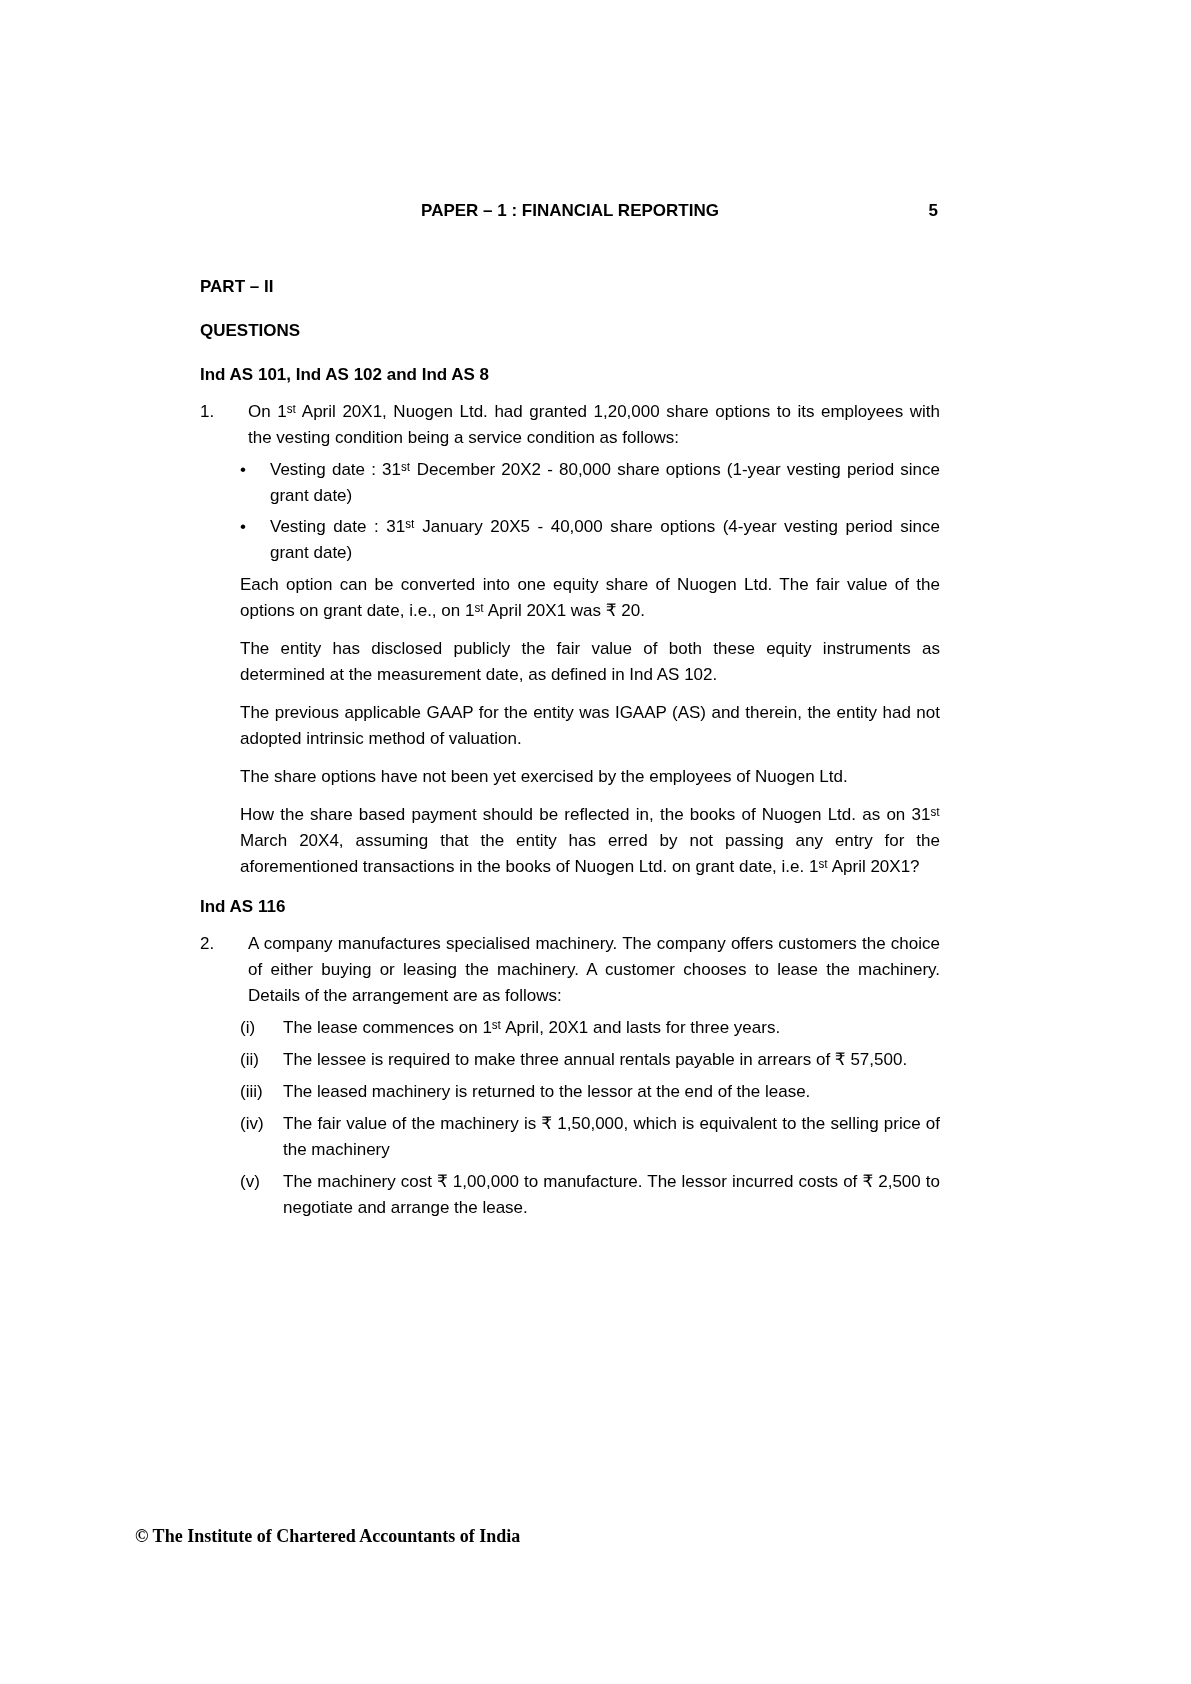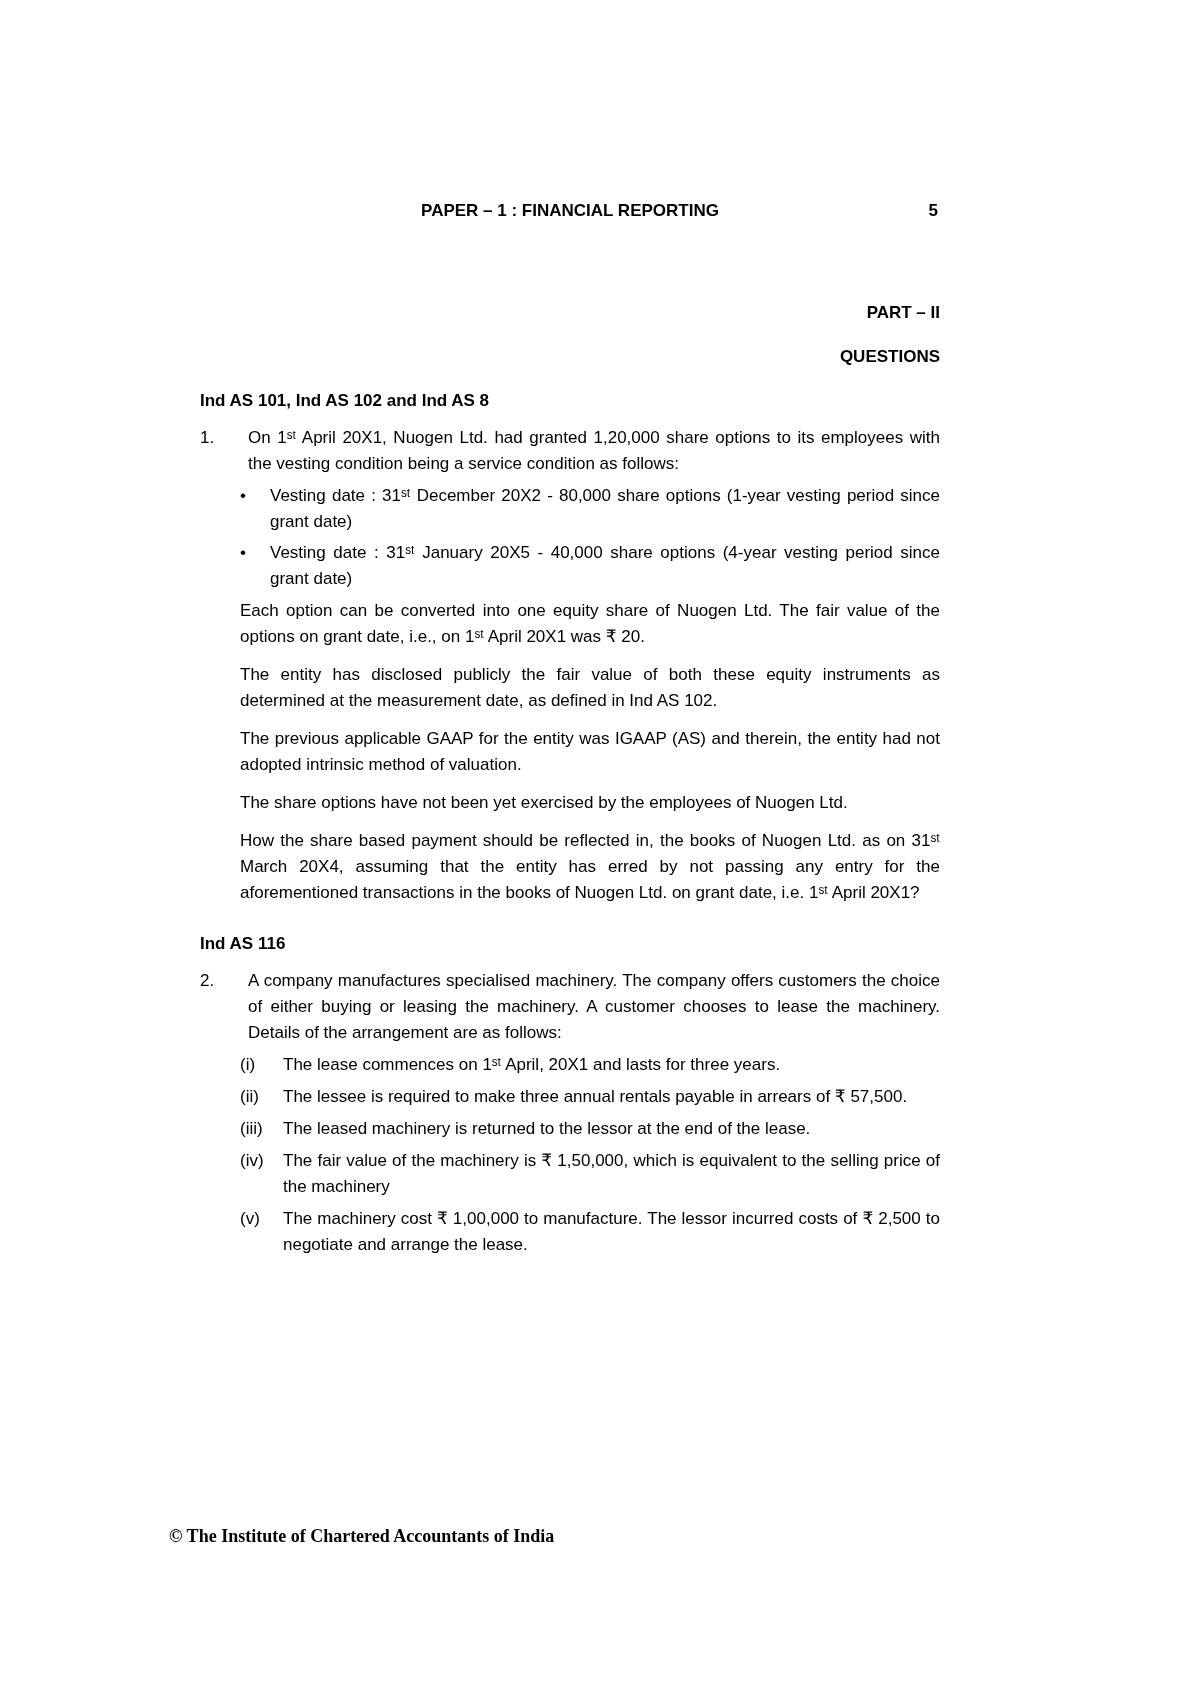--- a/index.html
+++ b/index.html
@@ -23,39 +23,39 @@
   .content {
     position: absolute;
     left: 200px;
     top: 198px;
     width: 740px;
   }
   .page-header {
     position: relative;
     text-align: center;
     font-weight: bold;
-    margin-bottom: 76px;
+    margin-bottom: 50px;
   }
   .page-header .page-num {
     position: absolute;
     right: 2px;
     top: 0;
     font-weight: bold;
   }
   .part-title, .questions-title {
-    text-align: right;
+    text-align: left;
     font-weight: bold;
     margin: 0 0 18px 0;
   }
   .section-heading {
     font-weight: bold;
     margin: 0 0 11px 0;
   }
   .section-heading.second {
-    margin-top: 25px;
+    margin-top: 14px;
   }
   .qitem {
     display: flex;
     margin: 0;
   }
   .qnum {
     width: 40px;
     flex-shrink: 0;
   }
   .qbody {
@@ -104,21 +104,20 @@
     text-align: justify;
   }
   .footer {
     position: absolute;
     left: 135px;
     top: 1524px;
     font-family: "Liberation Serif", "DejaVu Serif", serif;
     font-weight: bold;
     font-size: 18px;
     line-height: 24px;
-    margin-left: 34px;
   }
 </style>
 </head>
 <body>
 
 <div class="page">
   <div class="content">
 
     <div class="page-header">
       <span>PAPER – 1 : FINANCIAL REPORTING</span>

